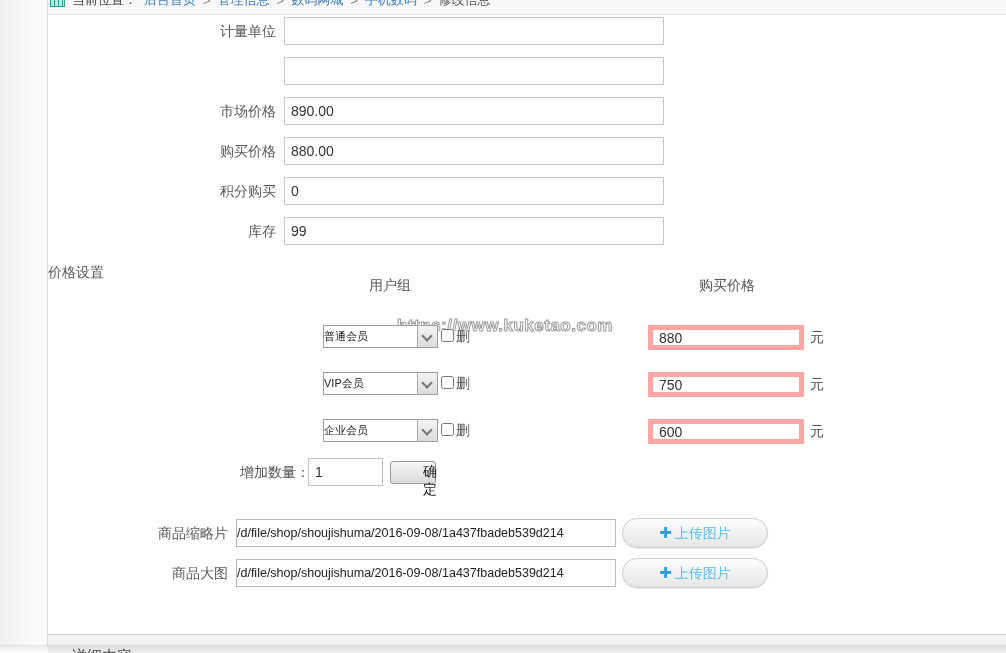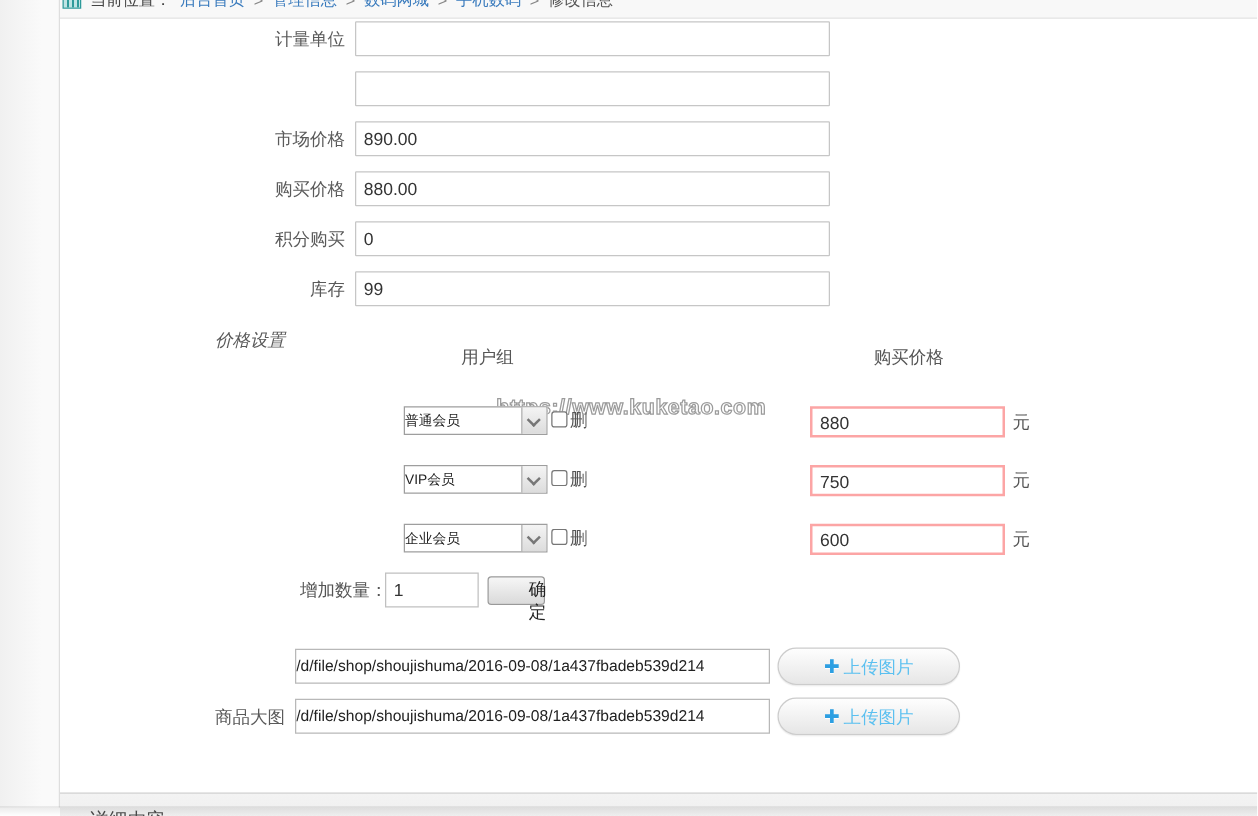--- a/index.html
+++ b/index.html
@@ -21,42 +21,42 @@
   .crumb-current{color:#555;}
   
   .field-row{position:absolute;left:0;width:1006px;height:28px;margin-left:48px;}
   .flabel{position:absolute;left:48px;width:180px;text-align:right;line-height:28px;
           font-size:14px;color:#5a5a5a;}
   .finput{position:absolute;left:236px;top:0;width:380px;height:28px;box-sizing:border-box;
           border:1px solid #c6c6c6;border-radius:1px;background:#fff;font-size:14px;color:#333;
           padding:0 6px;font-family:"Liberation Sans","DejaVu Sans",sans-serif;outline:none;}
   .fr0{top:17px}.fr1{top:57px}.fr2{top:97px}.fr3{top:137px}.fr4{top:177px}.fr5{top:217px}
   
-  .ps-label{position:absolute;left:48px;top:264px;width:180px;text-align:right;
-            font-size:14px;color:#5a5a5a;font-style:italic;}
+  .ps-label{position:absolute;left:48px;top:264px;width:180px;text-align:left;
+            font-size:14px;color:#5a5a5a;}
   .ps-head-group{position:absolute;left:330px;top:277px;width:120px;text-align:center;
                  font-size:14px;color:#555;}
   .ps-head-price{position:absolute;left:667px;top:277px;width:120px;text-align:center;
                  font-size:14px;color:#555;}
   .watermark{position:absolute;left:385px;top:316px;width:240px;text-align:center;
              font-size:17px;font-weight:bold;letter-spacing:.5px;color:transparent;
              -webkit-text-stroke:1px #9b9b9b;text-shadow:0 0 1px rgba(255,255,255,.6);}
   .group-row{position:absolute;left:0;width:1006px;height:26px;}
   .gr0{top:325px}.gr1{top:372px}.gr2{top:419px}
   .fselect{position:absolute;left:323px;top:0;width:115px;height:23px;box-sizing:border-box;
            border:1px solid #9e9e9e;background:#fff;cursor:pointer;}
   .fselect .sel-text{position:absolute;left:0;top:3px;font-size:11px;color:#222;}
   .fselect .sel-arrow{position:absolute;right:0;top:0;width:19px;height:21px;
            background:linear-gradient(#f4f4f4,#dcdcdc);border-left:1px solid #aaa;}
   .fselect .sel-arrow::after{content:"";position:absolute;left:5px;top:6px;width:6px;height:6px;
            border-right:2px solid #777;border-bottom:2px solid #777;transform:rotate(45deg);}
   .del-cb{position:absolute;left:441px;top:4px;width:13px;height:13px;margin:0;}
   .del-label{position:absolute;left:456px;top:3px;font-size:14px;color:#555;}
   .price-input{position:absolute;left:648px;top:0;width:156px;height:25px;box-sizing:border-box;
-           border:2px solid #fca5a5;font-size:14px;color:#333;padding:0 6px;outline:none;
+           border:5px solid #fca5a5;font-size:14px;color:#333;padding:0 6px;outline:none;
            font-family:"Liberation Sans","DejaVu Sans",sans-serif;}
   .unit-label{position:absolute;left:810px;top:4px;font-size:14px;color:#555;}
   .addqty-row{position:absolute;left:0;top:457px;width:1006px;height:30px;}
   .addqty-label{position:absolute;left:240px;top:7px;font-size:14px;color:#555;}
   .addqty-input{position:absolute;left:308px;top:1px;width:75px;height:28px;box-sizing:border-box;
            border:1px solid #c0c0c0;font-size:14px;color:#333;padding:0 6px;outline:none;
            font-family:"Liberation Sans","DejaVu Sans",sans-serif;}
   .confirm-btn{position:absolute;left:390px;top:4px;width:46px;height:23px;
            background:linear-gradient(#f6f6f6,#dadada);border:1px solid #999;border-radius:3px;
            font-size:14px;color:#222;cursor:pointer;
@@ -163,20 +163,21 @@
     <span class="unit-label">元</span>
   </div>
 
   <div class="addqty-row">
     <span class="addqty-label">增加数量：</span>
     <input class="addqty-input" type="text" value="1" style="">
     <button class="confirm-btn">确定</button>
   </div>
 
   <div class="img-row ir0">
+    <span class="img-label">商品缩略片</span>
     <input class="img-input" type="text" value="/d/file/shop/shoujishuma/2016-09-08/1a437fbadeb539d214" style="">
     <button class="upload-btn"><span class="plus-ic">✚</span><span>上传图片</span></button>
   </div>
   <div class="img-row ir1">
     <span class="img-label">商品大图</span>
     <input class="img-input" type="text" value="/d/file/shop/shoujishuma/2016-09-08/1a437fbadeb539d214" style="">
     <button class="upload-btn"><span class="plus-ic">✚</span><span>上传图片</span></button>
   </div>
 
   <div class="detailbar">

